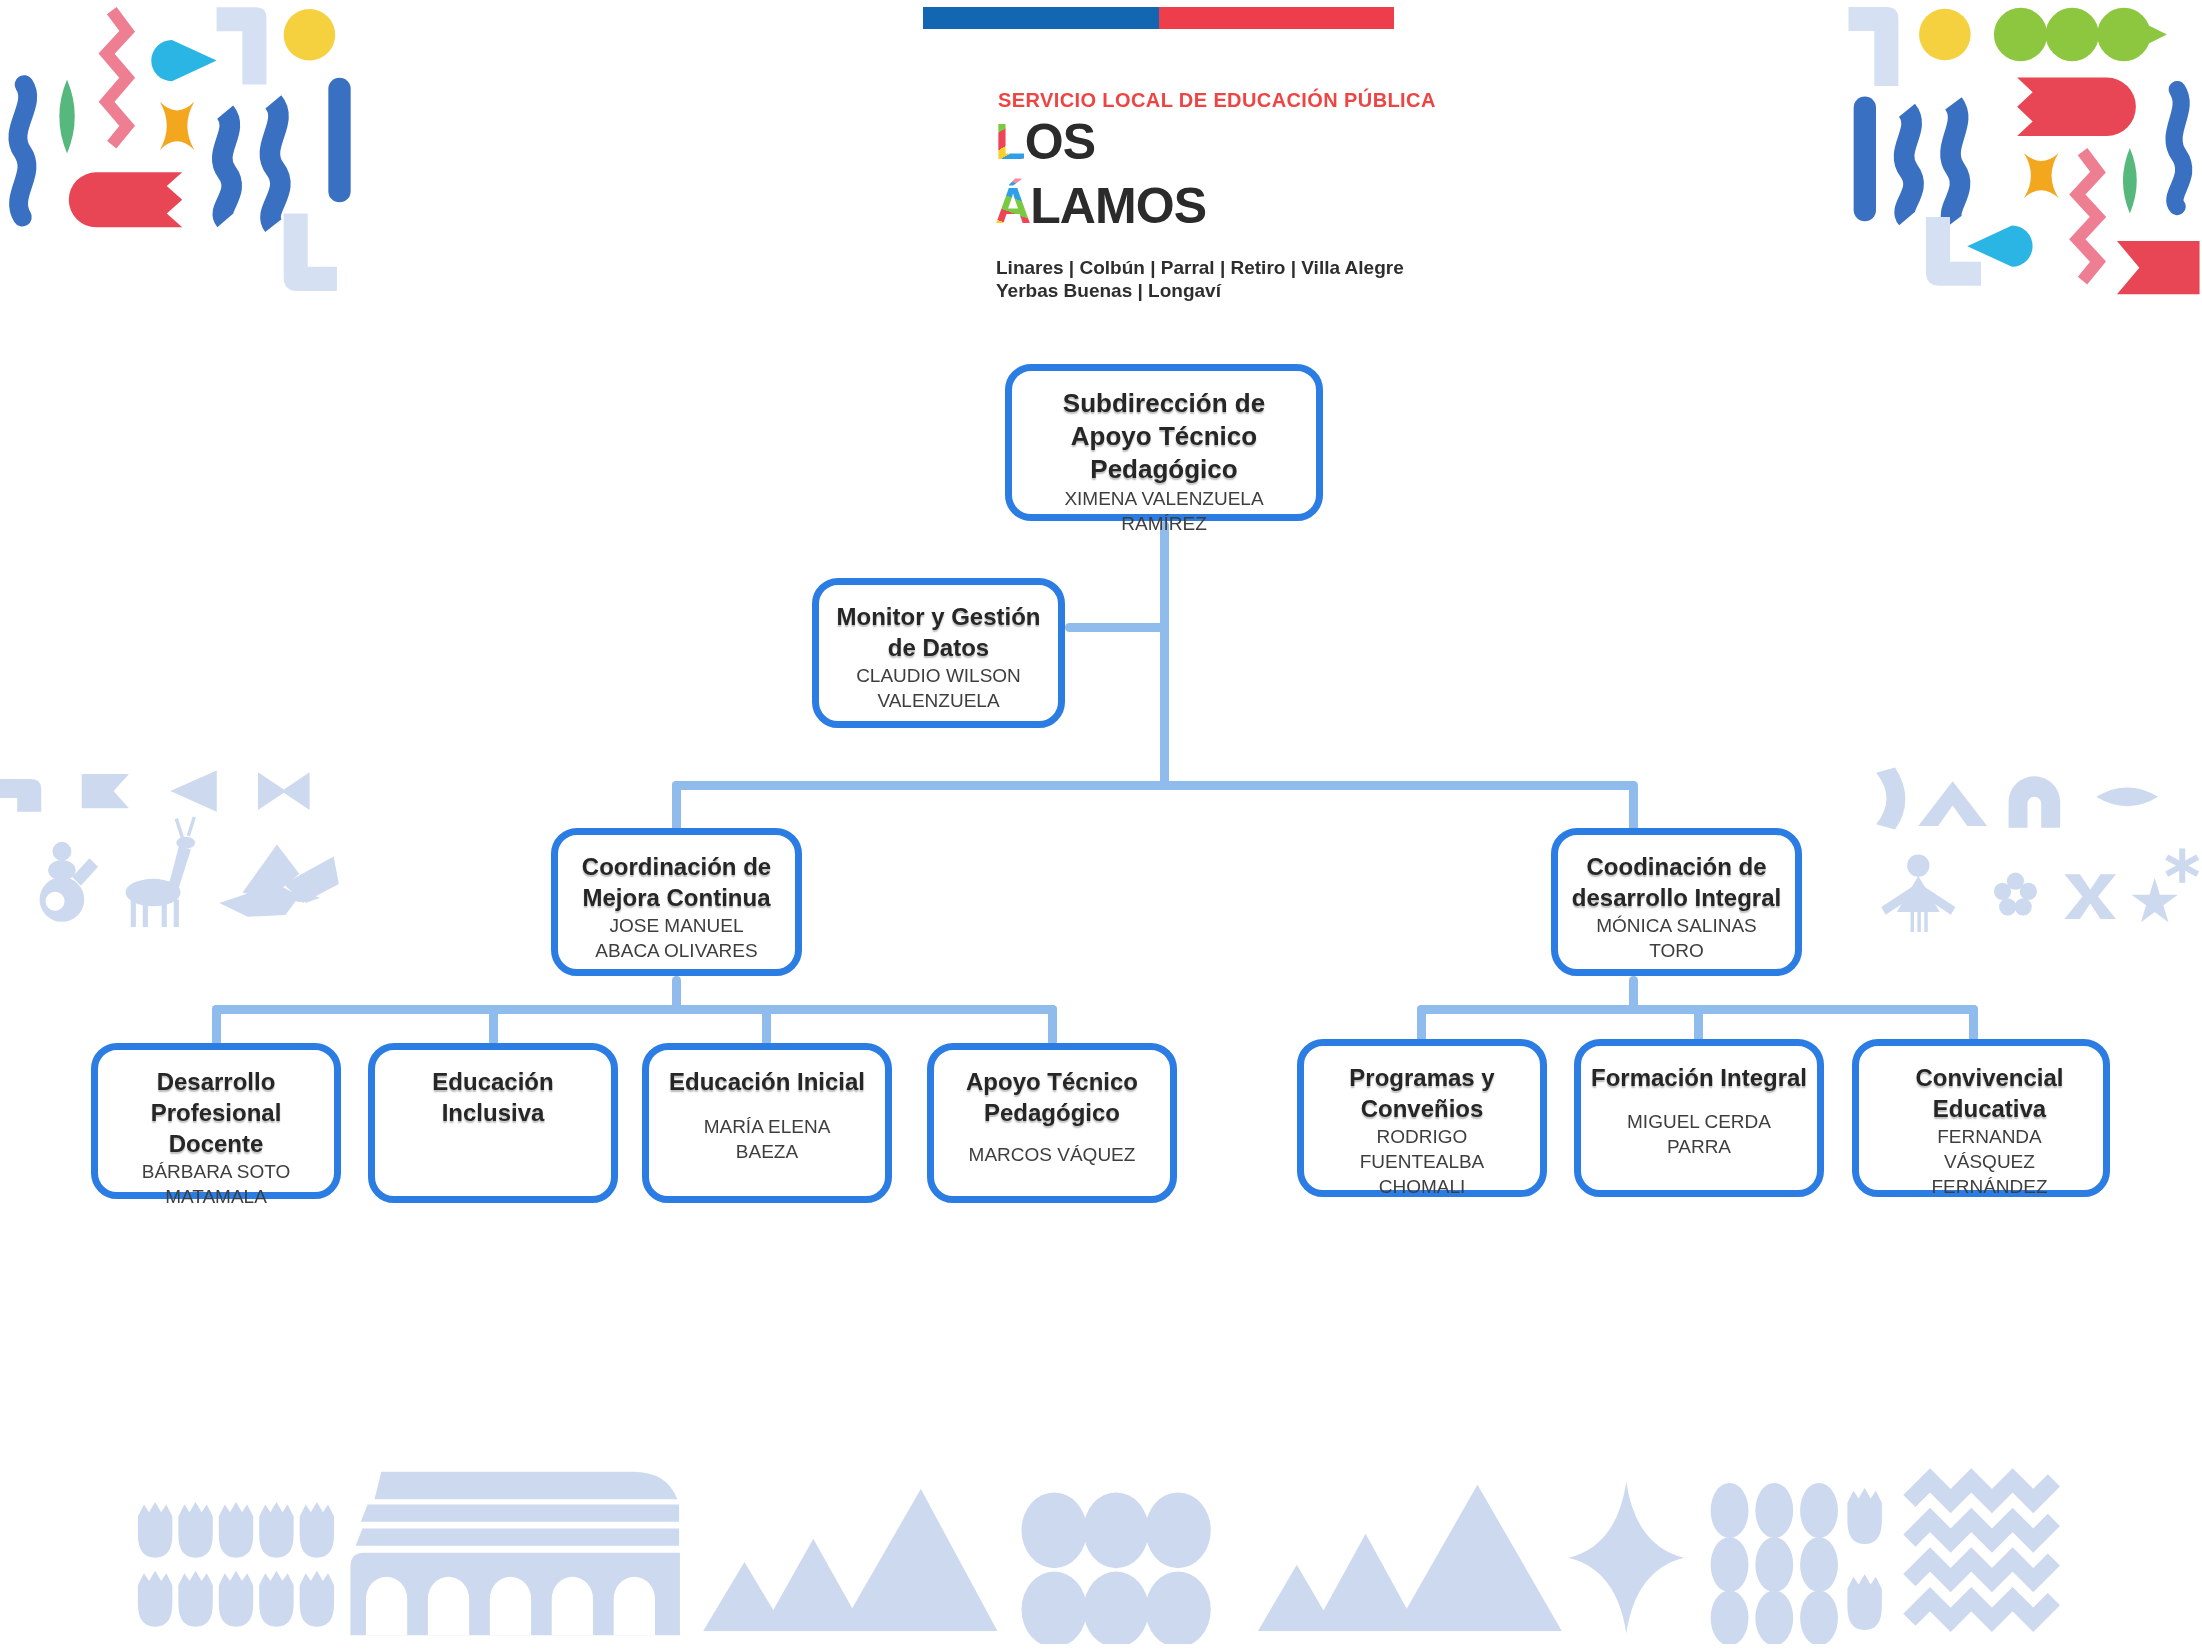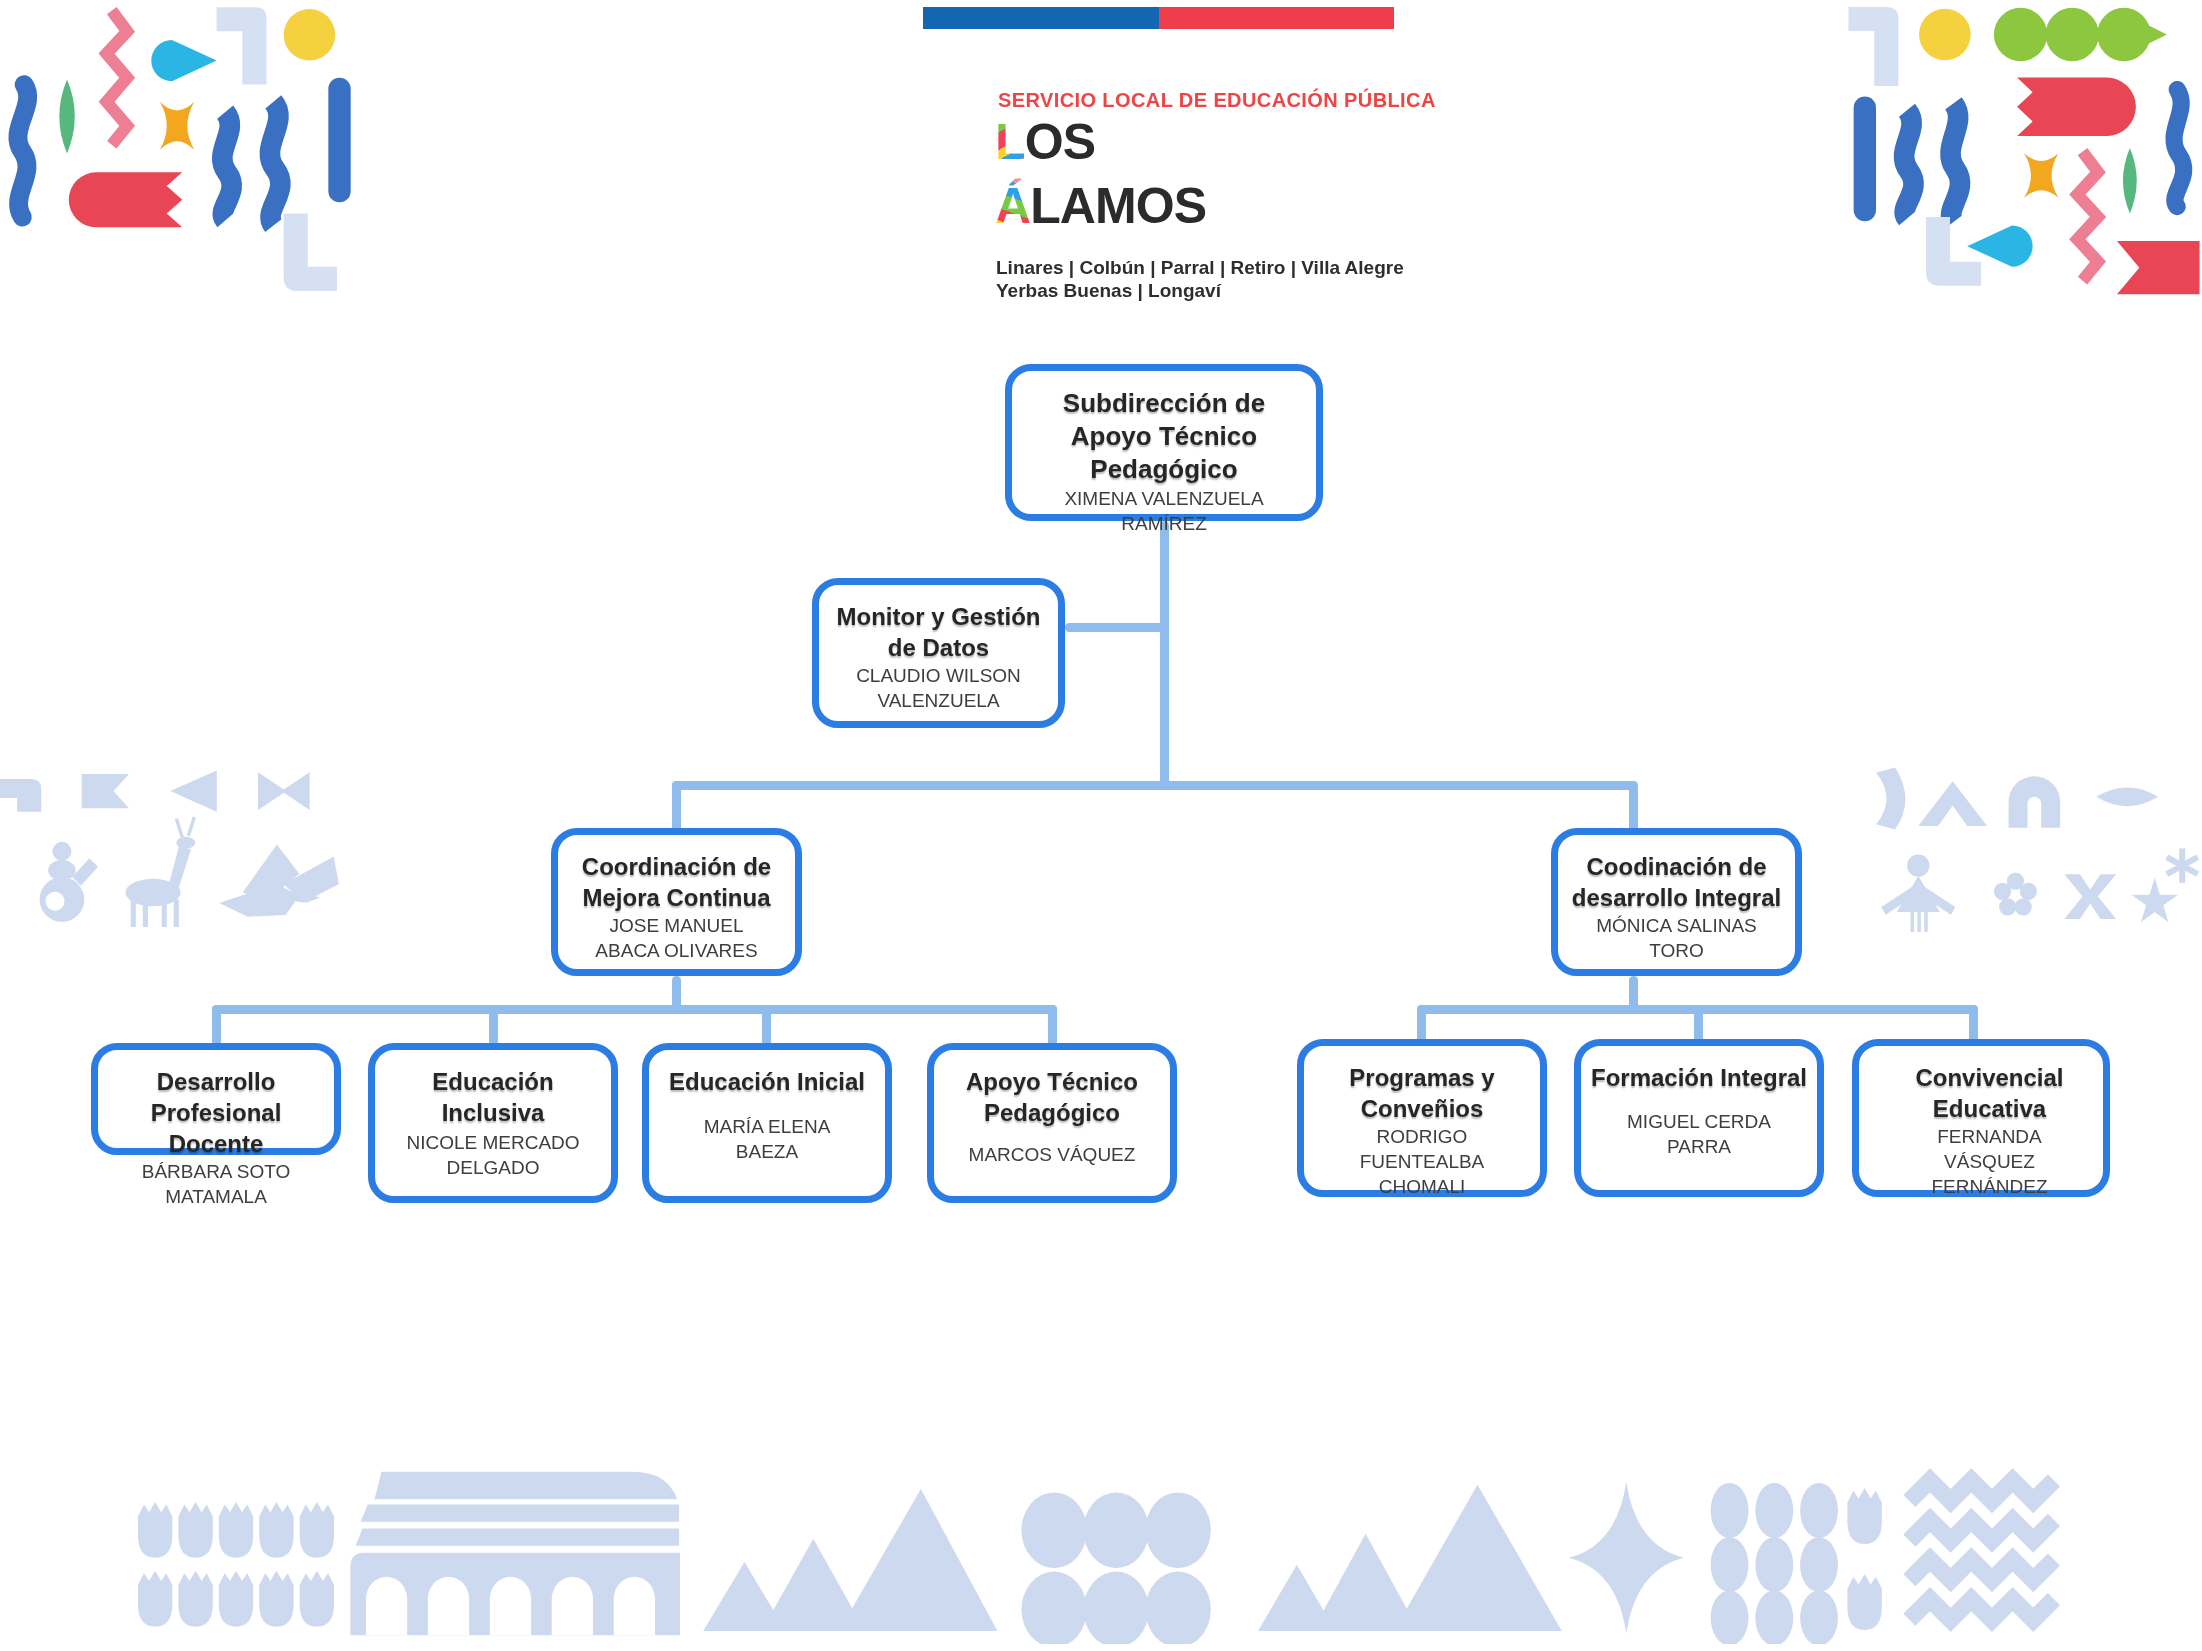--- a/index.html
+++ b/index.html
@@ -29,21 +29,21 @@
              text-align:center;padding:15.5px 8.6px 0;text-shadow:0 1.7px 1.7px rgba(0,0,0,.28);}
   .box-person{flex:1;display:flex;align-items:center;justify-content:center;
               font-size:19px;line-height:25px;color:#3e3e3e;text-align:center;
               padding:0 26px 13.8px;}
   #node-subdireccion{left:1005px;top:364px;width:318px;height:157px;}
   #node-subdireccion .box-title{font-size:26px;line-height:33px;}
   #node-subdireccion .box-person{padding:0 47px 13.8px;}
   #node-monitor{left:812px;top:578px;width:253px;height:150px;}
   #node-mejora{left:551px;top:828px;width:251px;height:148px;}
   #node-integral{left:1507px;top:828px;width:251px;height:148px;margin-left:44px;}
-  #node-desarrollo{left:91px;top:1043px;width:250px;height:112px;}
+  #node-desarrollo{left:91px;top:1043px;width:250px;height:156px;}
   #node-inclusiva{left:368px;top:1043px;width:250px;height:160px;}
   #node-inicial{left:642px;top:1043px;width:250px;height:160px;}
   #node-apoyo{left:927px;top:1043px;width:250px;height:160px;}
   #node-programas{left:1297px;top:1039px;width:250px;height:158px;}
   #node-formacion{left:1574px;top:1039px;width:250px;height:158px;}
   #node-convivencial{left:1852px;top:1039px;width:258px;height:158px;padding-left:17px;}
 
   
   .conn{position:absolute;background:#8fbced;border-radius:4.3px;}
   #c-trunk{left:1160px;top:521px;width:8.6px;height:265px;}
@@ -277,21 +277,20 @@
 <div class="box" id="node-integral">
   <div class="box-title">Coodinación de desarrollo Integral</div>
   <div class="box-person">MÓNICA SALINAS TORO</div>
 </div>
 <div class="box" id="node-desarrollo">
   <div class="box-title">Desarrollo Profesional Docente</div>
   <div class="box-person">BÁRBARA SOTO MATAMALA</div>
 </div>
 <div class="box" id="node-inclusiva">
   <div class="box-title">Educación Inclusiva</div>
-  <div class="box-person">NICOLE MERCADO DELGADO</div>
 </div>
 <div class="box" id="node-inicial">
   <div class="box-title">Educación Inicial</div>
   <div class="box-person">MARÍA ELENA BAEZA</div>
 </div>
 <div class="box" id="node-apoyo">
   <div class="box-title">Apoyo Técnico Pedagógico</div>
   <div class="box-person">MARCOS VÁQUEZ</div>
 </div>
 <div class="box" id="node-programas">

